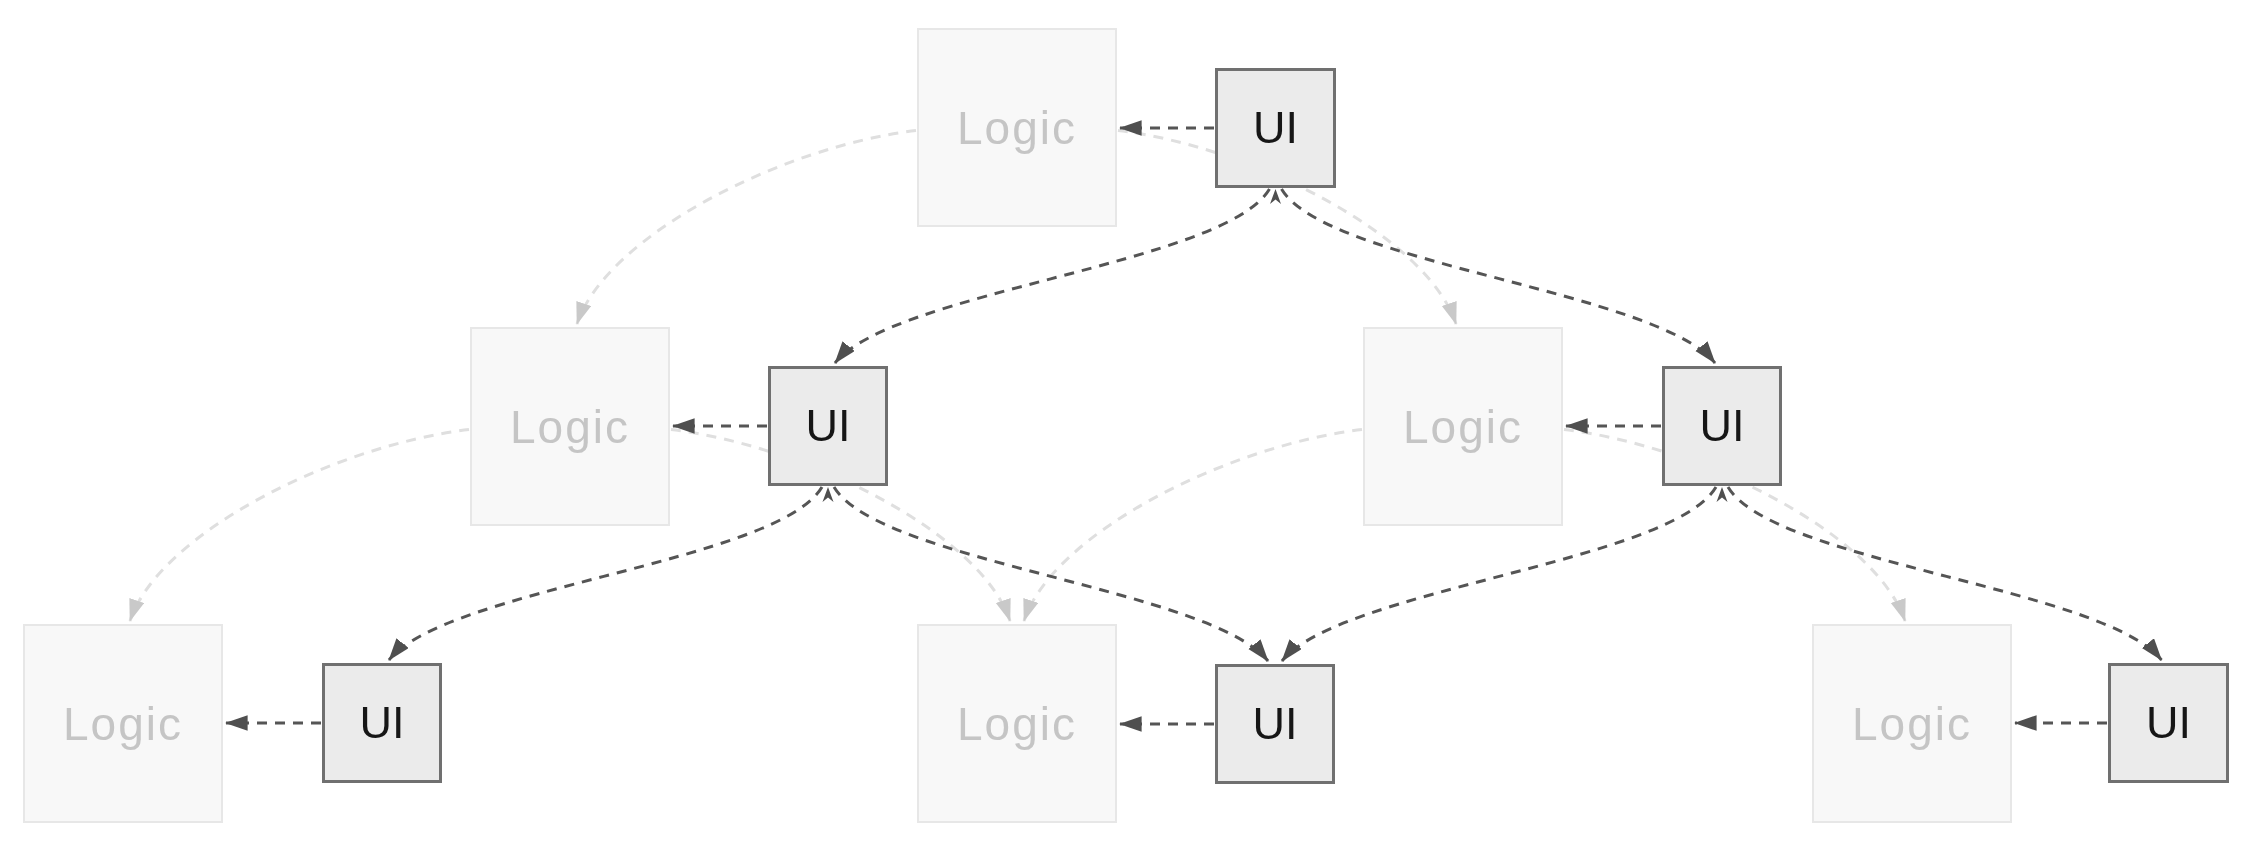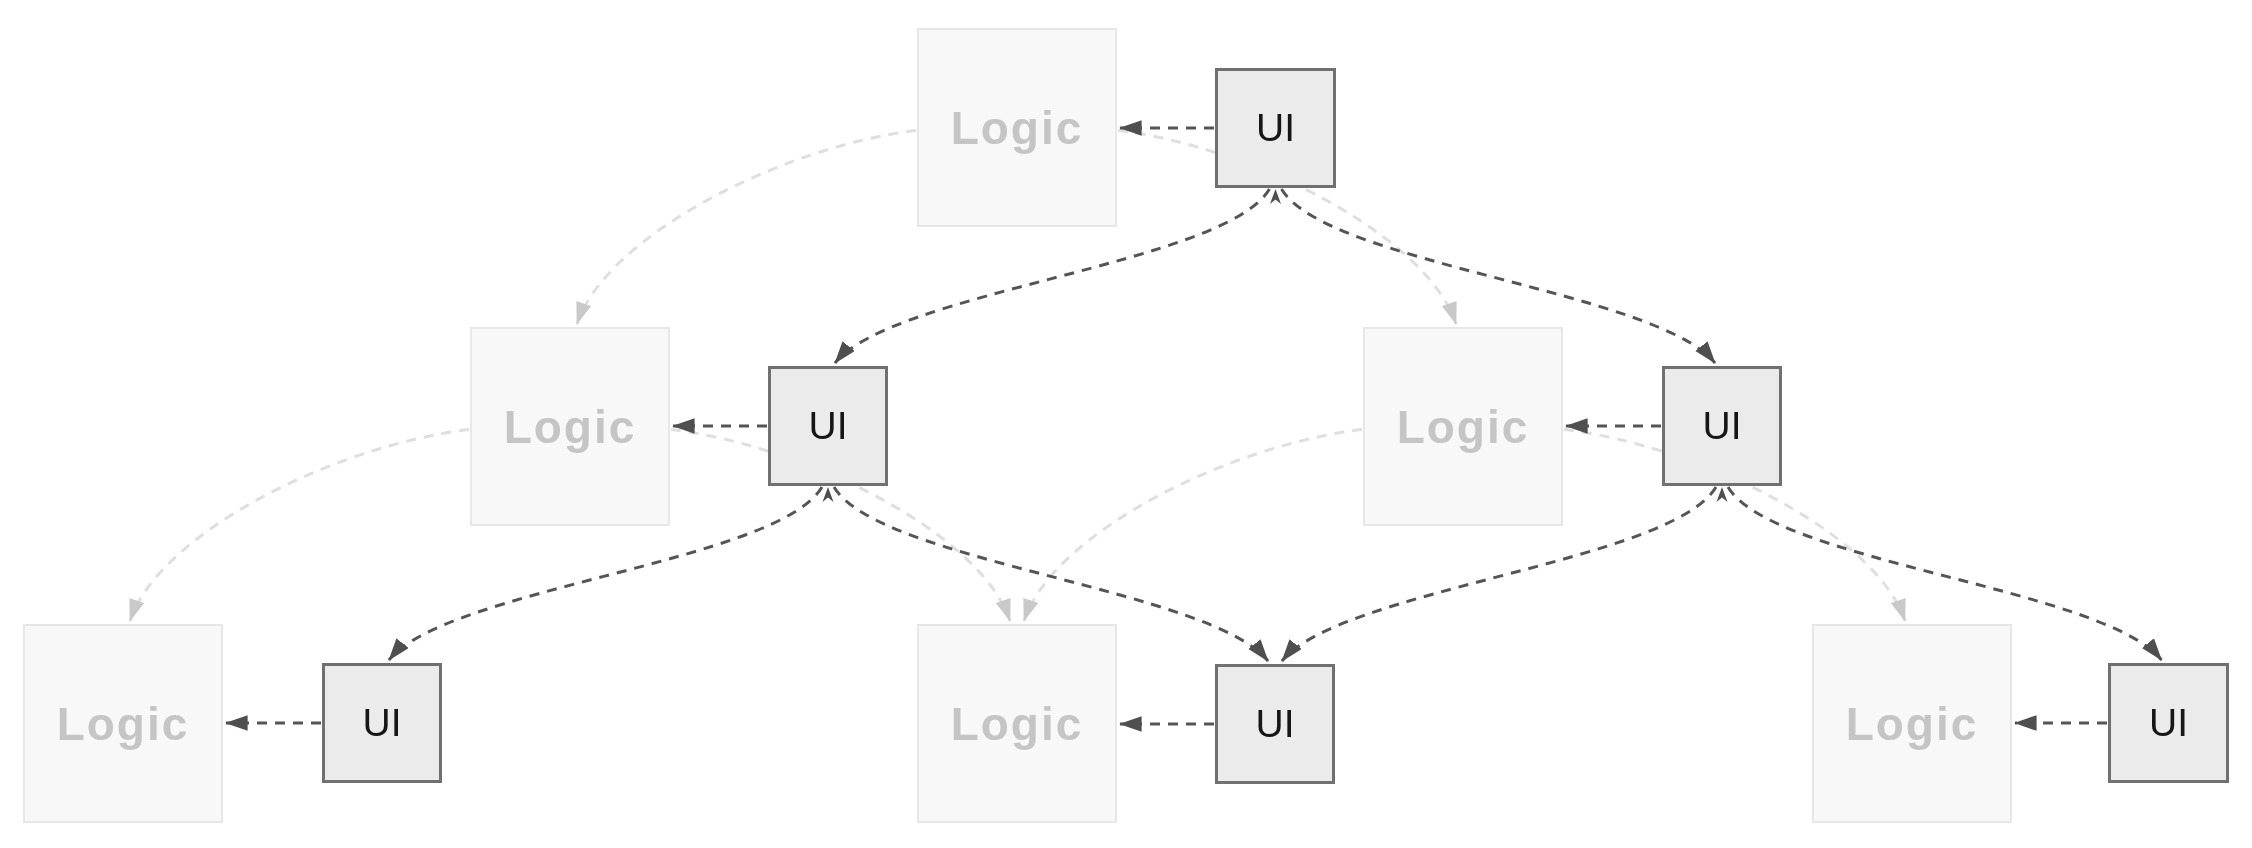--- a/index.html
+++ b/index.html
@@ -6,22 +6,22 @@
   html,body{margin:0;padding:0;background:#ffffff}
   .canvas{position:relative;overflow:hidden}
   .canvas svg{position:absolute;left:0;top:0;display:block}
   .nodes{position:absolute;left:0;top:0;width:100%;height:100%}
   .node{
     position:absolute;display:flex;align-items:center;justify-content:center;
     box-sizing:border-box;border-style:solid;
     font-family:"Liberation Sans","DejaVu Sans",sans-serif;
     user-select:none;
   }
-  .node.logic{border-width:2px;font-size:46px;letter-spacing:2px;font-weight:700}
-  .node.ui{border-width:3px;font-size:39px;letter-spacing:0;font-weight:400}
+  .node.logic{border-width:2px;font-size:46px;letter-spacing:2px;font-weight:400}
+  .node.ui{border-width:3px;font-size:45px;letter-spacing:0;font-weight:400}
 </style>
 </head>
 <body>
 
 <div class="canvas" style="width: 2252px; height: 848px; background: rgb(255, 255, 255);">
   <svg xmlns="http://www.w3.org/2000/svg" width="2252" height="848" viewBox="0 0 2252 848">
       <defs>
         <marker id="head-dark" orient="auto" markerWidth="7.8" markerHeight="5.6" refX="7.2" refY="2.6">
           <path d="M0,0 L7.5,2.6 L0,5.2 Z" fill="#4f4f4f"></path>
         </marker>

